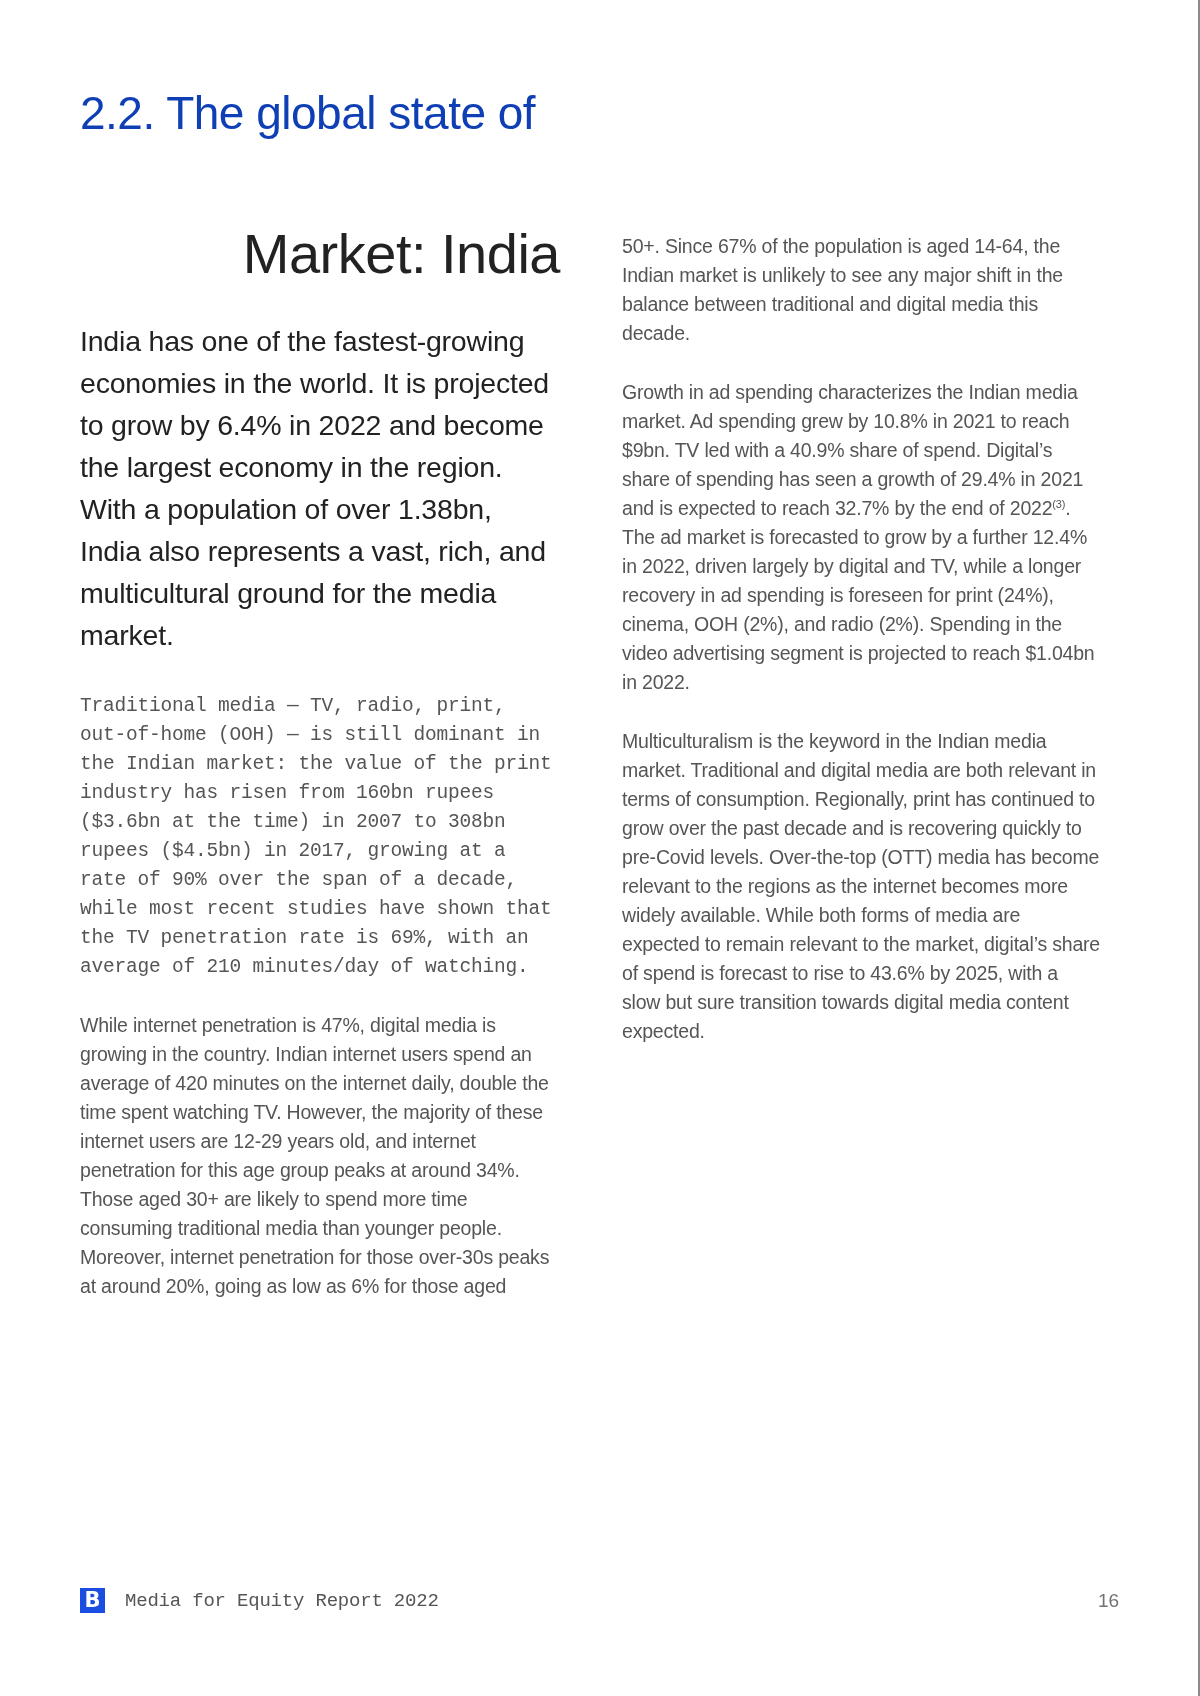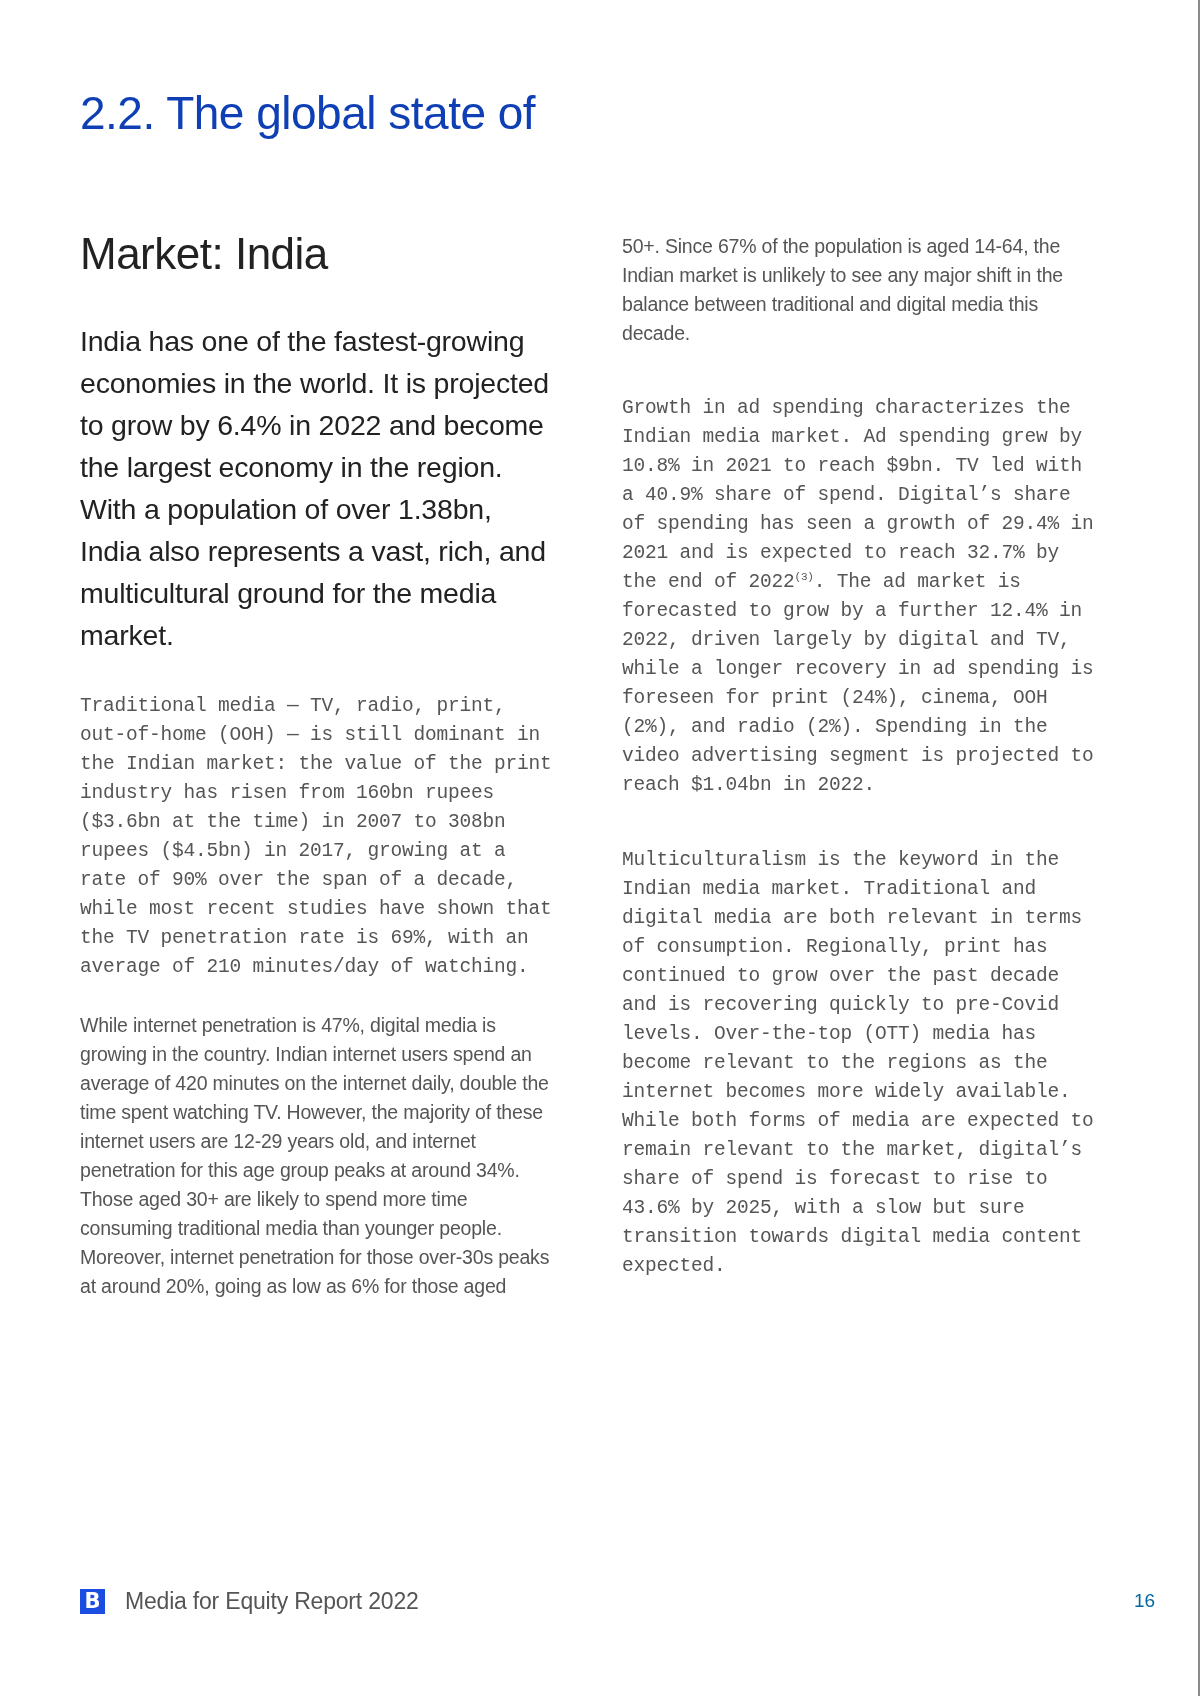--- a/index.html
+++ b/index.html
@@ -42,25 +42,26 @@
       width: 480px;
     }
     .col-right {
       position: absolute;
       left: 622px;
       top: 232px;
       width: 478px;
     }
     .market-title {
       margin: 0;
-      font-size: 44px;
+      font-size: 56px;
       line-height: 52px;
       font-weight: normal;
       color: #222222;
       letter-spacing: -0.5px;
+      text-align: right;
     }
     .subhead {
       margin: 20px 0 0 0;
       font-size: 28px;
       line-height: 34px;
       font-weight: normal;
       color: #1645b8;
     }
     .lead {
       margin: 40px 0 0 0;
@@ -71,21 +72,21 @@
     }
     .body-text {
       margin: 0;
       font-size: 19.5px;
       line-height: 29px;
       color: #555555;
       letter-spacing: -0.2px;
     }
     .col-left .body-text.first { margin-top: 36px; font-family: Liberation Mono, monospace; }
     .col-left .body-text.second { margin-top: 29px; }
-    .col-right .body-text + .body-text { margin-top: 46px; font-family: Liberation Mono, monospace; }
+    .col-right .body-text + .body-text { margin-top: 30px; }
     .col-right .subhead2 {
       margin: 46px 0 0 0;
       font-size: 29px;
       line-height: 39px;
       font-weight: normal;
       color: #1645b8;
     }
     .col-right .after-subhead { margin-top: 34px !important; }
     sup {
       font-size: 11px;
@@ -105,31 +106,31 @@
       background: #1a4de0;
       color: #ffffff;
       font-weight: bold;
       font-size: 21px;
       line-height: 25px;
       text-align: center;
       font-family: "DejaVu Sans", sans-serif;
     }
     .footer-label {
       margin-left: 20px;
-      font-size: 23px;
+      font-size: 19px;
       color: #555555;
       letter-spacing: -0.2px;
+      font-family: Liberation Mono, monospace;
     }
     .page-number {
       position: absolute;
       left: 1098px;
       top: 1590px;
       font-size: 19px;
-      color: #0369a1;
-      margin-left: 36px;
+      color: #737373;
     }
   </style>
 </head>
 <body>
 
 <div class="page-edge"></div>
 
 <h1 class="section-title">
   <span>2.2. The global state of</span><br>
 </h1>

